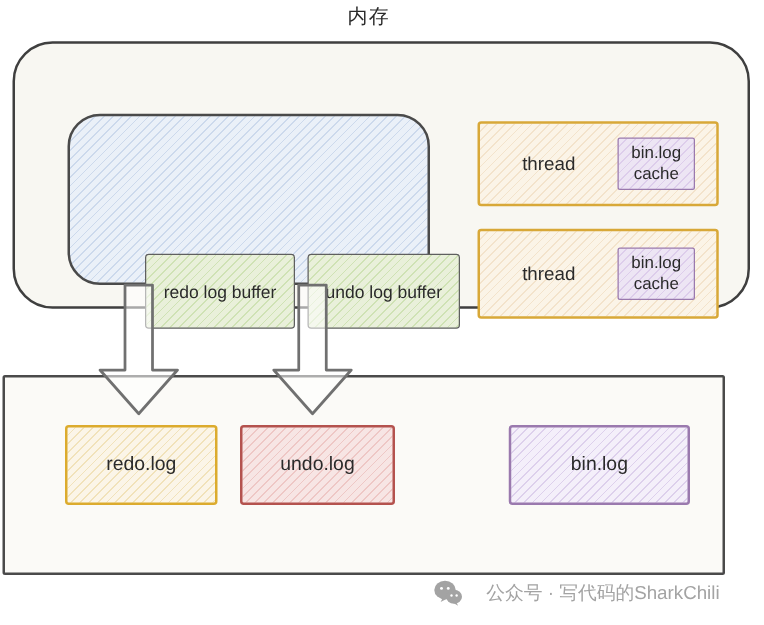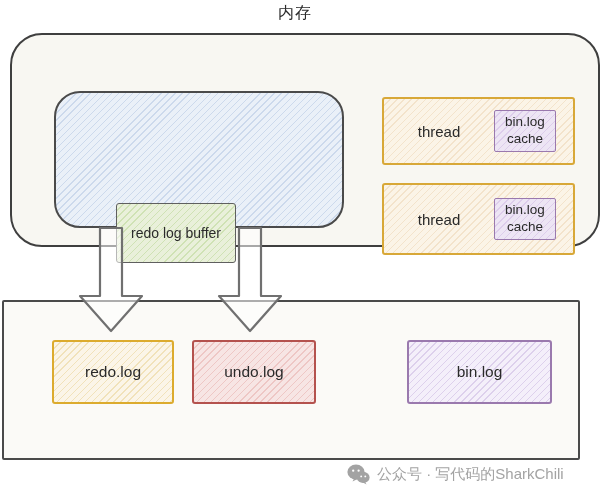--- a/index.html
+++ b/index.html
@@ -133,38 +133,41 @@
 
   
   .arrows {
     position: absolute; left: 0; top: 0; width: 611px; height: 500px;
     pointer-events: none;
   }
 
   
   .watermark {
     position: absolute; left: 347px; top: 464px;
-    display: flex; align-items: center; gap: 7px;
+    display: flex; align-items: center; gap: 19px;
     color: var(--watermark-gray, #a3a3a3);
     font-size: 15px; white-space: nowrap;
   }
   .watermark svg { display: block; }
 </style>
 </head>
 <body>
 
 <div class="canvas">
 
   <div class="mem-title label">内存</div>
 
   <div class="memory">
 
     <div class="bufferpool">
       <div class="buffer-box buffer-redo">
         <span>redo log buffer</span>
+      </div>
+      <div class="buffer-box buffer-undo">
+        <span>undo log buffer</span>
       </div>
     </div>
 
     <div class="thread thread-1">
       <span class="thread-label">thread</span>
       <div class="cache-box">
         <span>bin.log cache</span>
       </div>
     </div>
 

